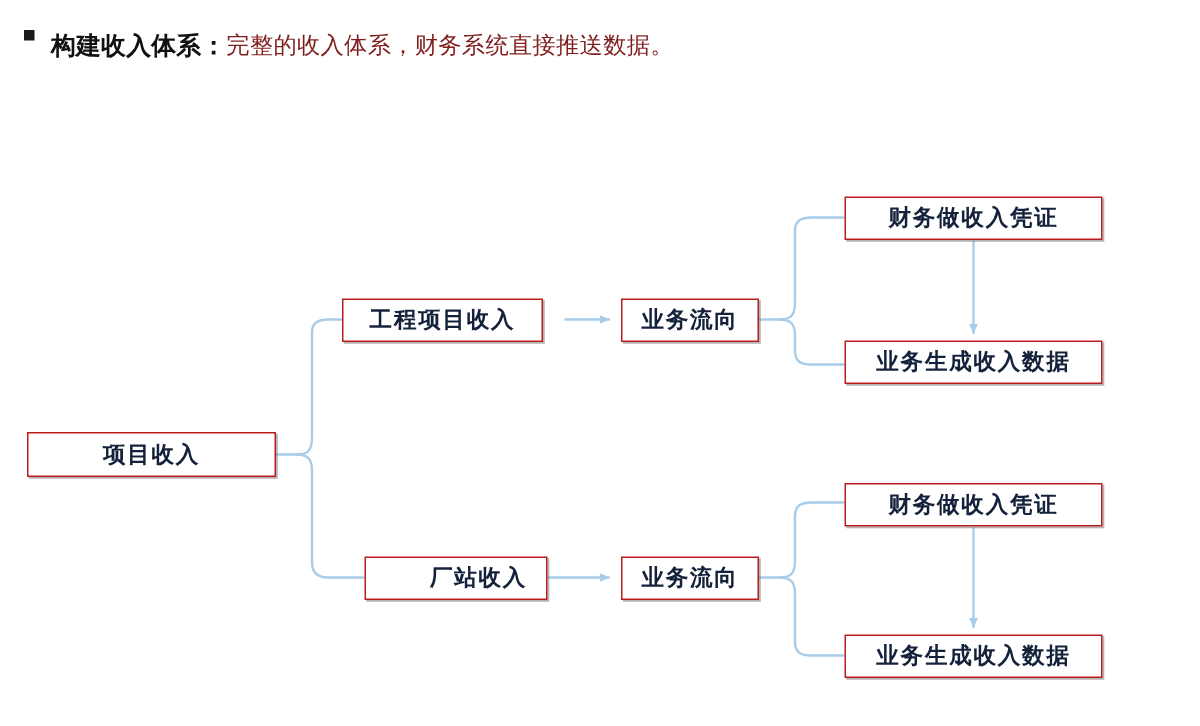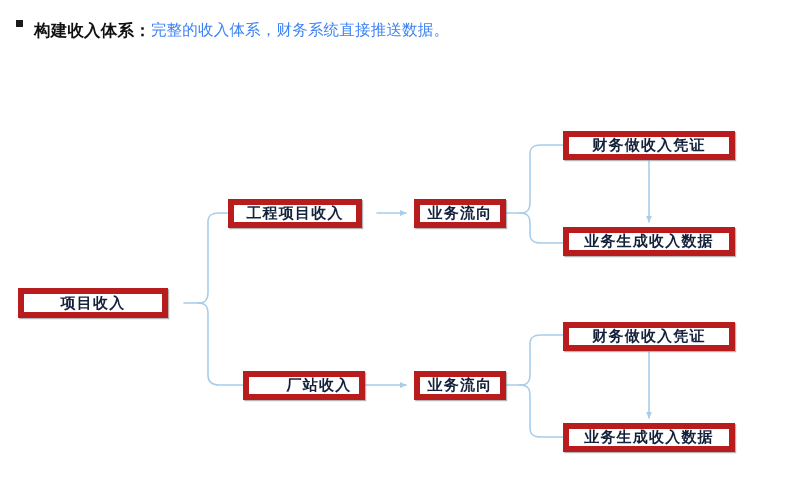--- a/index.html
+++ b/index.html
@@ -35,21 +35,21 @@
     font-family: "DejaVu Sans", "Liberation Sans", sans-serif;
     font-weight: bold;
     font-size: 16.5px;
     color: #111111;
     letter-spacing: .2px;
   }
   #heading .rest {
     font-family: "DejaVu Sans", "Liberation Sans", sans-serif;
     font-weight: normal;
     font-size: 15.5px;
-    color: #3b82f6;
+    color: #7f1d1d;
     letter-spacing: .2px;
   }
 
   
   #diagram {
     position: absolute;
     left: 0;
     top: 0;
     width: 800px;
     height: 484px;
@@ -60,33 +60,33 @@
     top: 0;
     width: 800px;
     height: 484px;
   }
 
   
   .node {
     position: absolute;
     box-sizing: border-box;
     background: #ffffff;
-    border: 6px solid #b91c1c;
+    border: 1px solid #b91c1c;
     box-shadow: 1.2px 1.2px 0 rgba(120,120,120,.55);
     display: flex;
     align-items: center;
     justify-content: center;
     color: #14213a;
     font-family: "Liberation Serif", "DejaVu Serif", serif;
     font-weight: bold;
     font-size: 15px;
     letter-spacing: 1.2px;
     white-space: nowrap;
   }
-  .node.root      { left: 18px;  top: 288px; width: 150px; height: 30px; }
+  .node.root      { left: 18px;  top: 288px; width: 166px; height: 30px; }
   .node.branch-a  { left: 228px; top: 199px; width: 134px; height: 29px; }
   .node.flow-a    { left: 414px; top: 199px; width: 92px;  height: 29px; }
   .node.leaf-a1   { left: 563px; top: 131px; width: 172px; height: 29px; }
   .node.leaf-a2   { left: 563px; top: 227px; width: 172px; height: 29px; }
   .node.branch-b  { left: 243px; top: 371px; width: 122px; height: 29px; padding-left: 30px; }
   .node.flow-b    { left: 414px; top: 371px; width: 92px;  height: 29px; }
   .node.leaf-b1   { left: 563px; top: 322px; width: 172px; height: 29px; }
   .node.leaf-b2   { left: 563px; top: 423px; width: 172px; height: 29px; }
 </style>
 </head>

